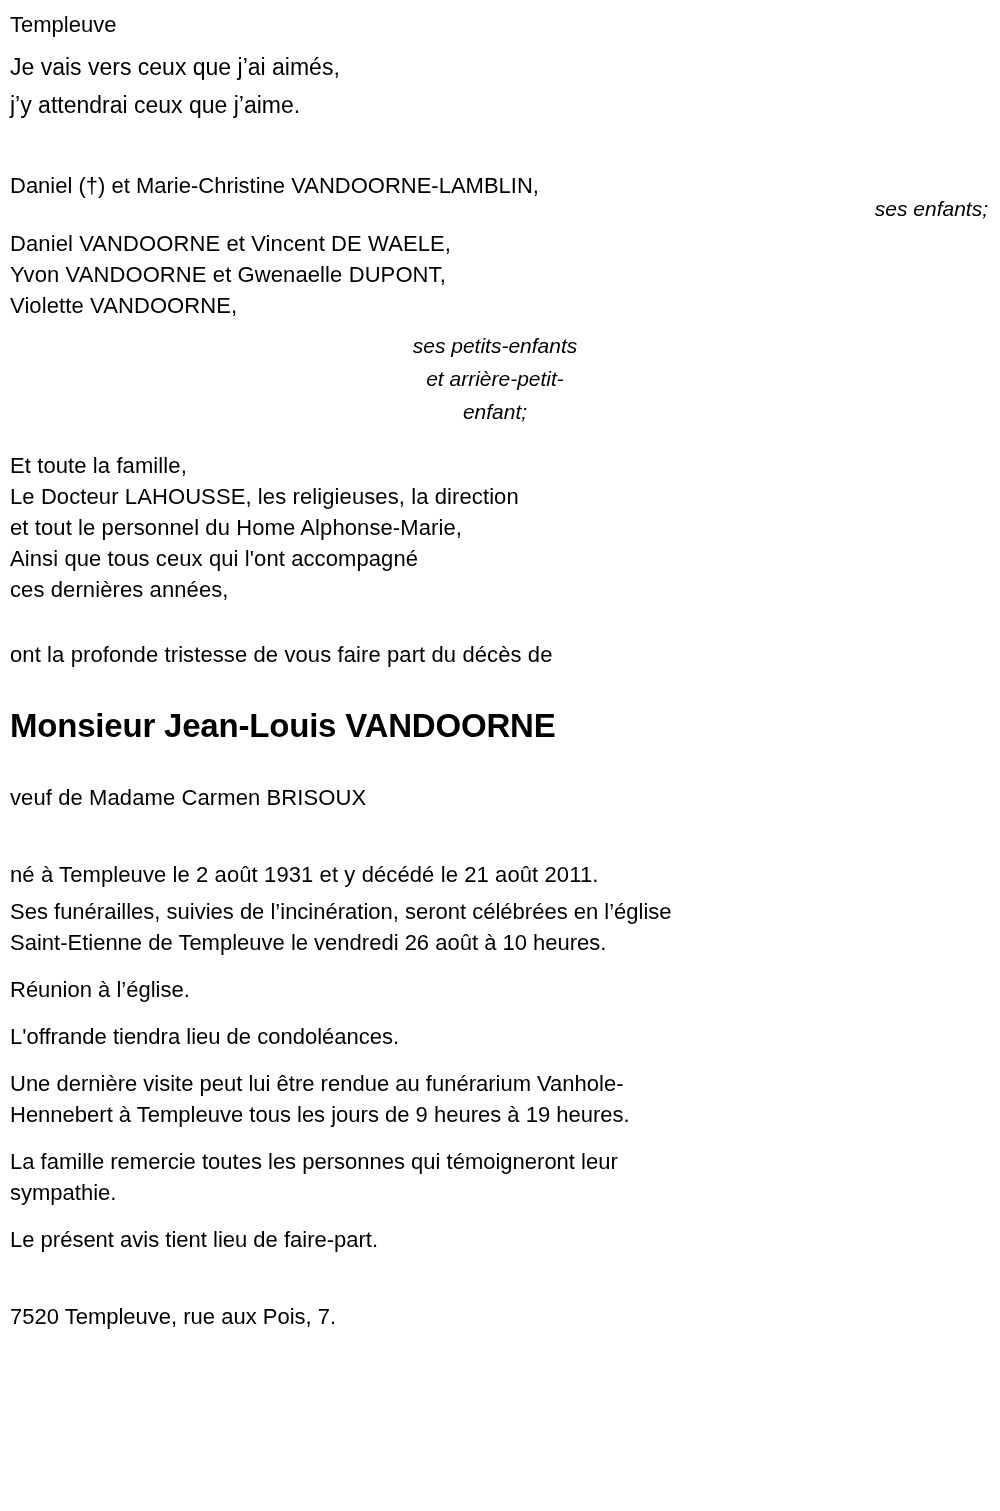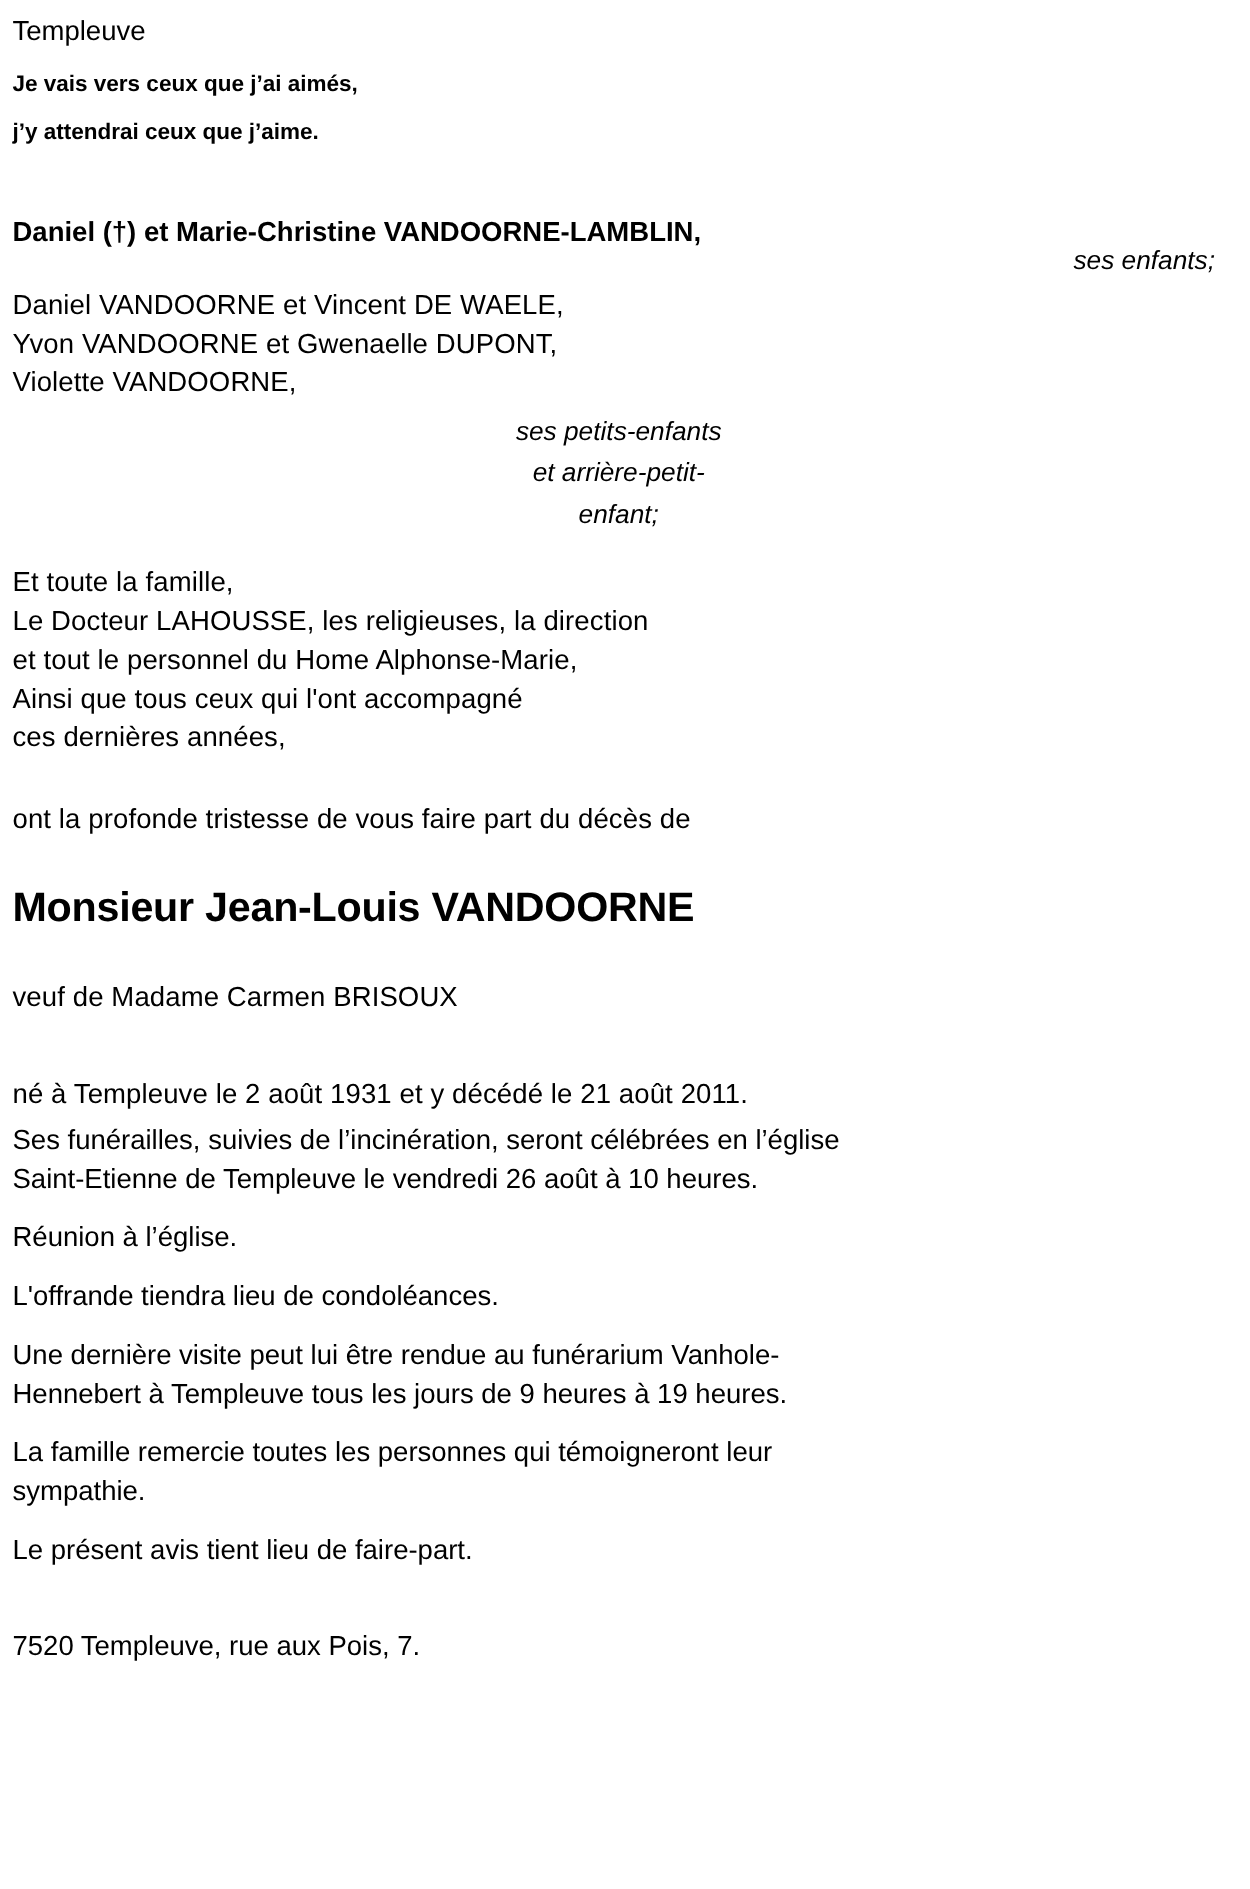--- a/index.html
+++ b/index.html
@@ -37,43 +37,42 @@
     font-weight: 700;
   }
 
   
   .place-line {
     font-size: 22px;
     line-height: 30px;
     margin-bottom: 8px;
   }
   .epitaph {
-    font-size: 18px;
+    font-size: 23px;
     line-height: 38px;
-    font-weight: 700;
+    font-weight: 400;
     white-space: pre;
   }
 
   .spacer-sm { height: 22px; }
   .spacer-md { height: 34px; }
   .spacer-lg { height: 46px; }
 
   .children-row {
     position: relative;
     min-height: 36px;
   }
   .children-row .names {
     font-size: 22px;
     line-height: 31px;
     white-space: pre;
-    font-weight: bold;
   }
   .children-row .caption {
     position: absolute;
-    right: 18px;
+    right: 2px;
     top: 24px;
     font-size: 21px;
     line-height: 30px;
     font-style: italic;
     white-space: pre;
   }
 
   .grandchildren-caption {
     margin-top: 8px;
     font-size: 21px;

